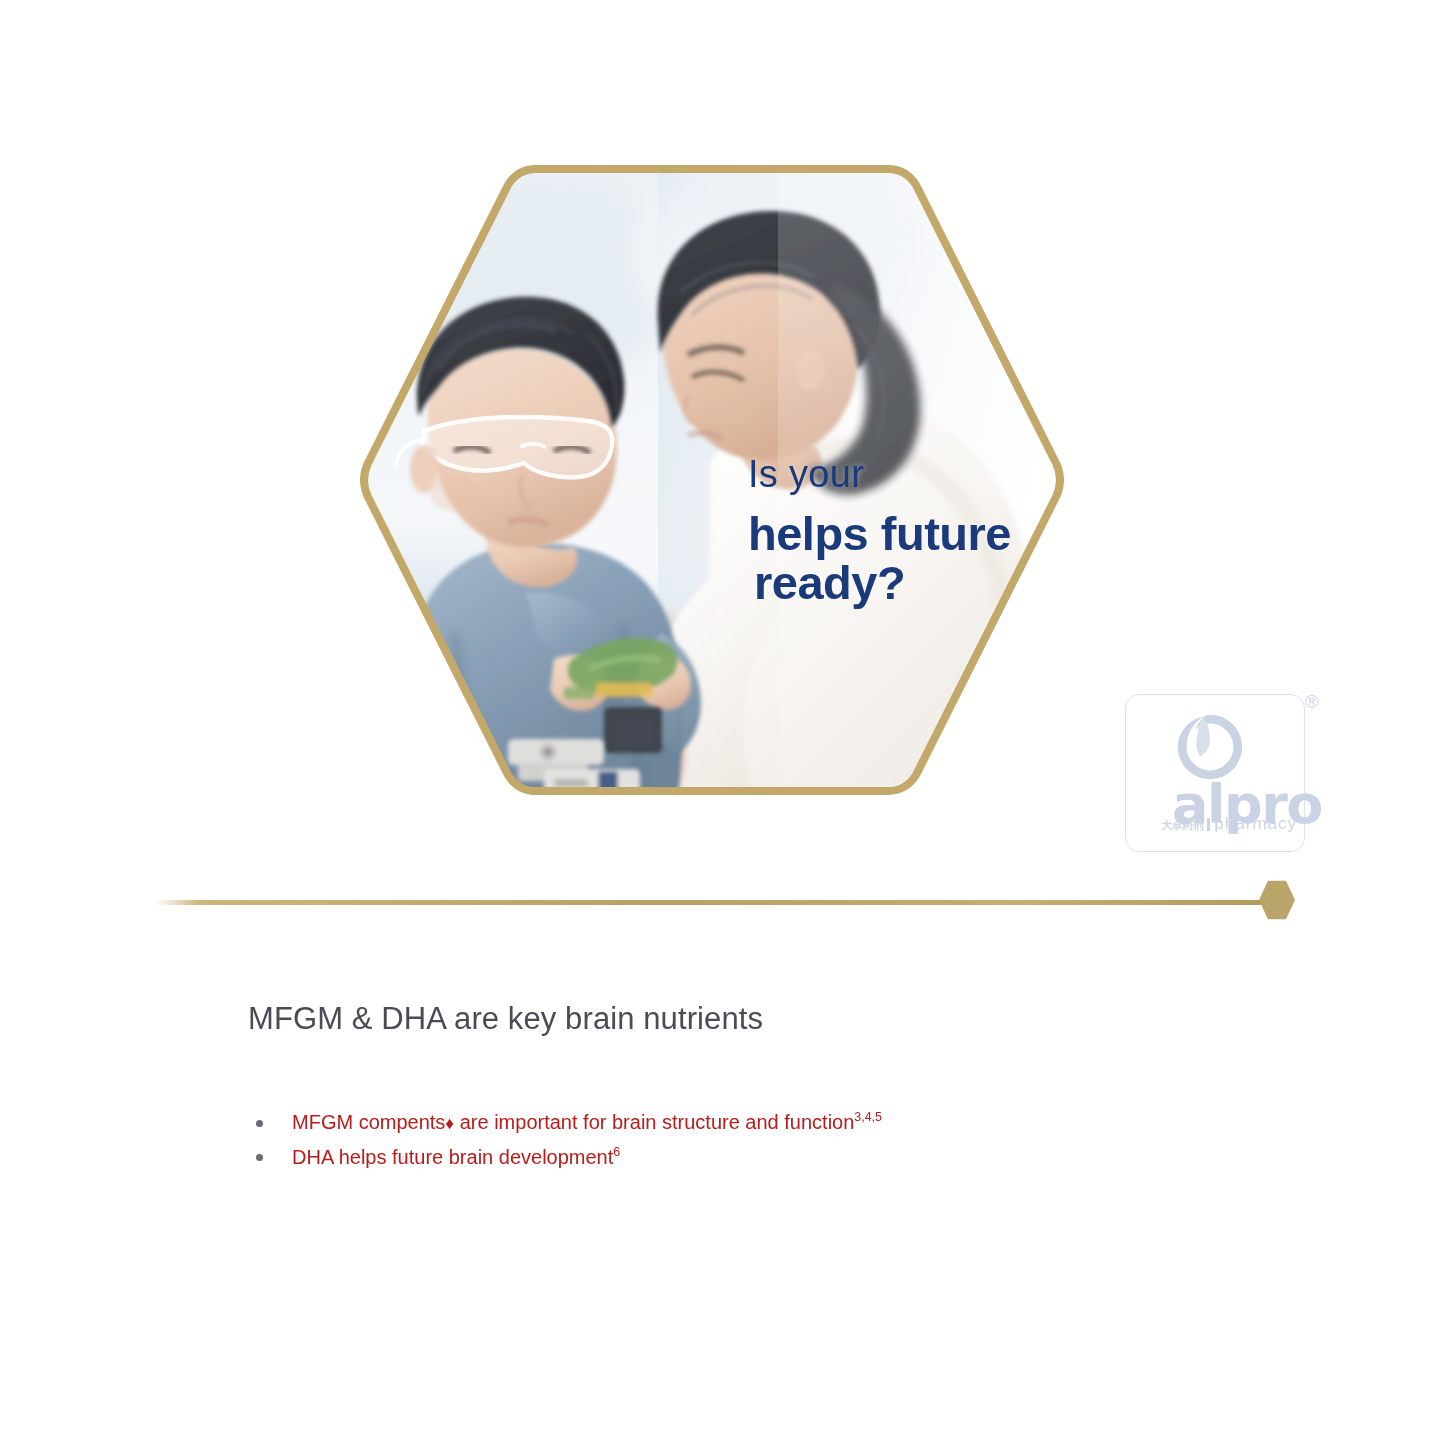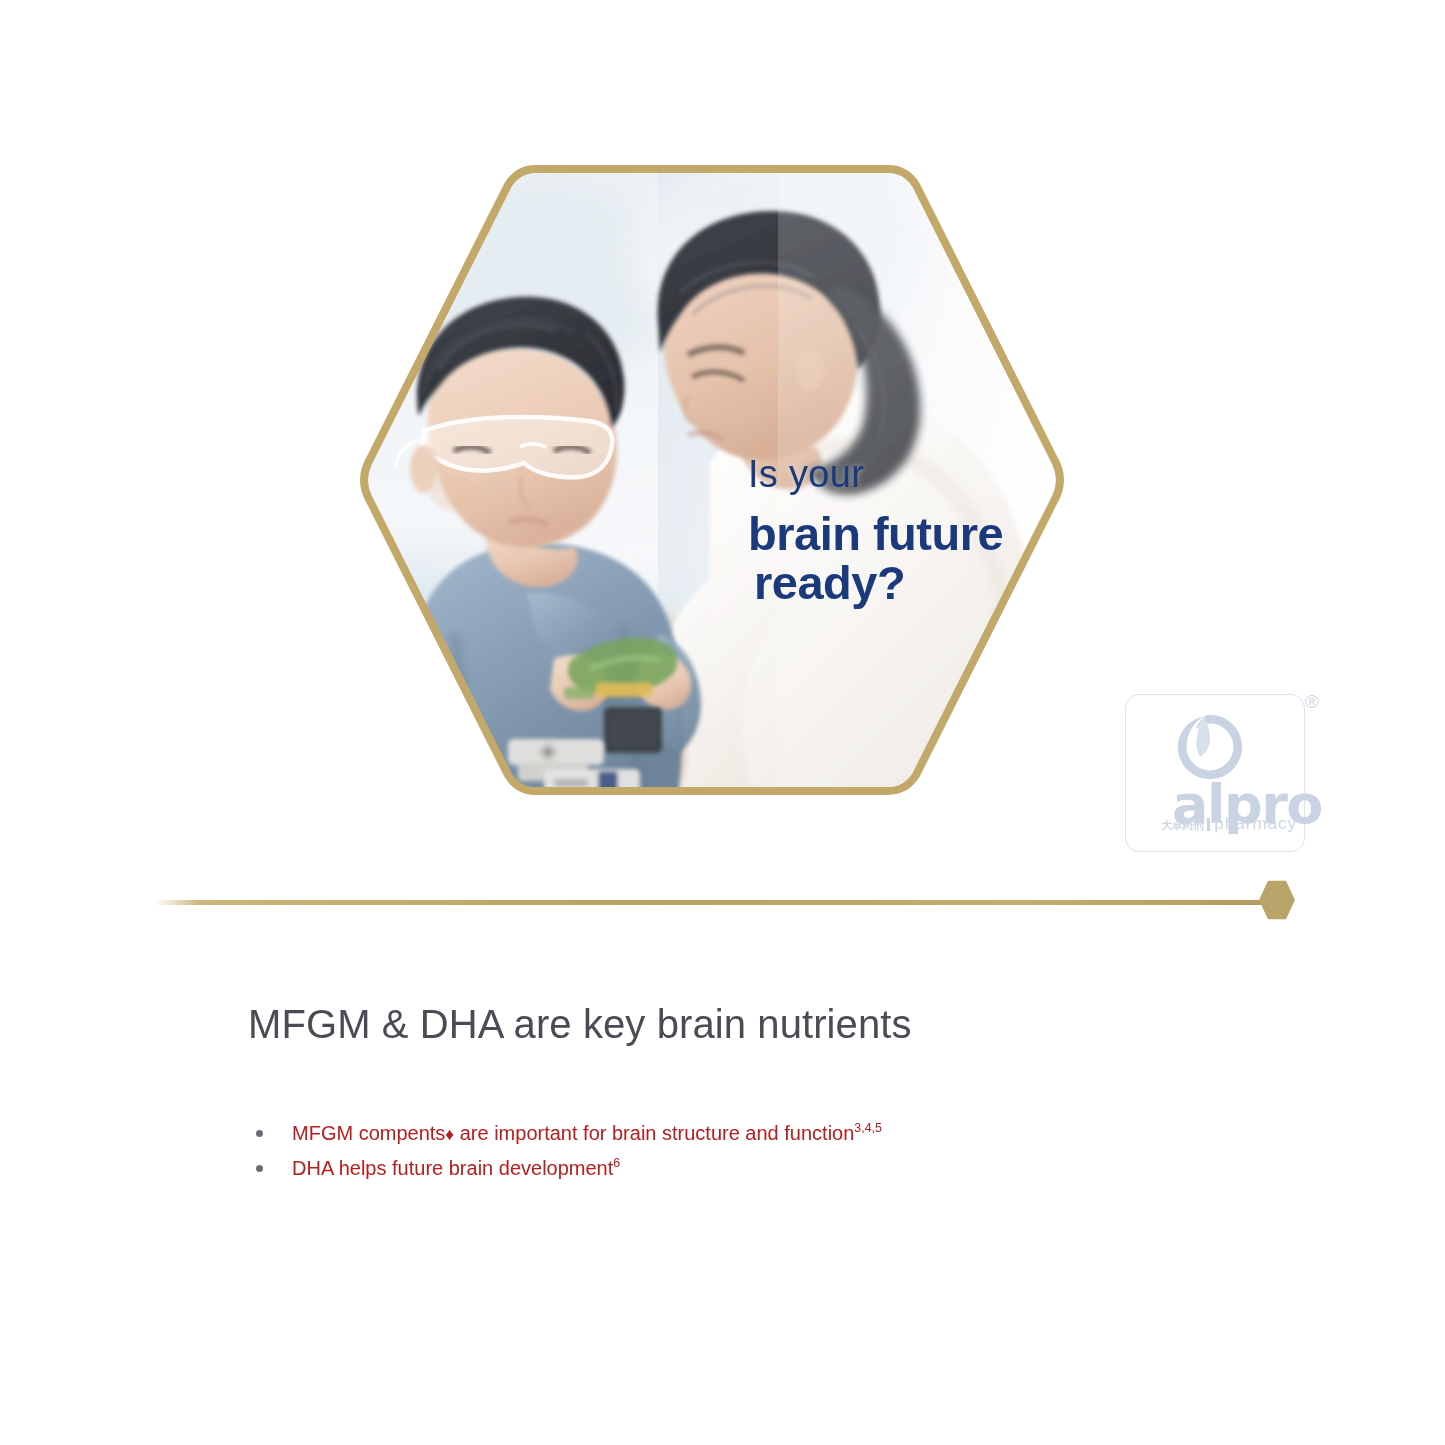--- a/index.html
+++ b/index.html
@@ -171,21 +171,21 @@
 
   
   .copy {
     position: absolute;
     left: 248px;
     top: 1000px;
     width: 1000px;
     color: #4b4b55;
   }
   .copy-heading {
-    font-size: 40px;
+    font-size: 31px;
     font-weight: 400;
     color: #4b4b55;
     letter-spacing: 0.1px;
     line-height: 1.2;
   }
   .bullet-list {
     list-style: none;
     margin-top: 72px;
     padding-left: 0;
   }
@@ -456,21 +456,21 @@
       </g>
 
       <path d="M178 6 L530 6 Q548 6 558 22 L698 300 Q706 317 698 334 L558 612
                Q548 628 530 628 L178 628 Q160 628 150 612 L10 334
                Q2 317 10 300 L150 22 Q160 6 178 6 Z" fill="none" stroke="#c3a969" stroke-width="8"></path>
     </svg>
   </div>
 
   <div class="headline">
     <span class="l1">Is your</span>
-    <span class="l2">brain future</span>
+    <span class="l2">helps future</span>
     <span class="l3">ready?</span>
   </div>
 
   <div class="logo-block">
     <div class="logo-frame"></div>
     <span class="logo-reg">®</span>
 
     <svg class="logo-swirl" viewBox="0 0 80 80" xmlns="http://www.w3.org/2000/svg">
       <path d="M40 7 C58 7 73 22 73 40 C73 58 58 73 40 73 C22 73 7 58 7 40
                C7 25 18 12 33 9 C22 16 16 27 16 40 C16 53 27 64 40 64

